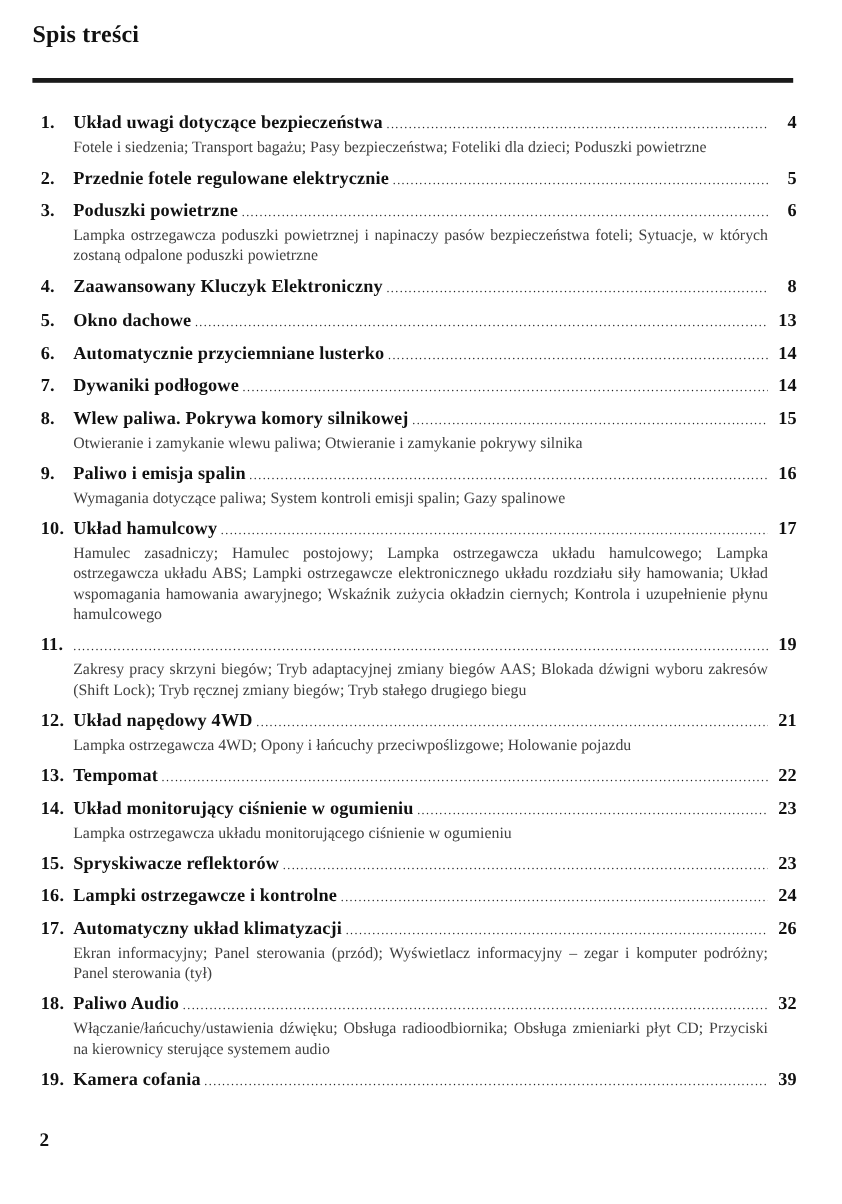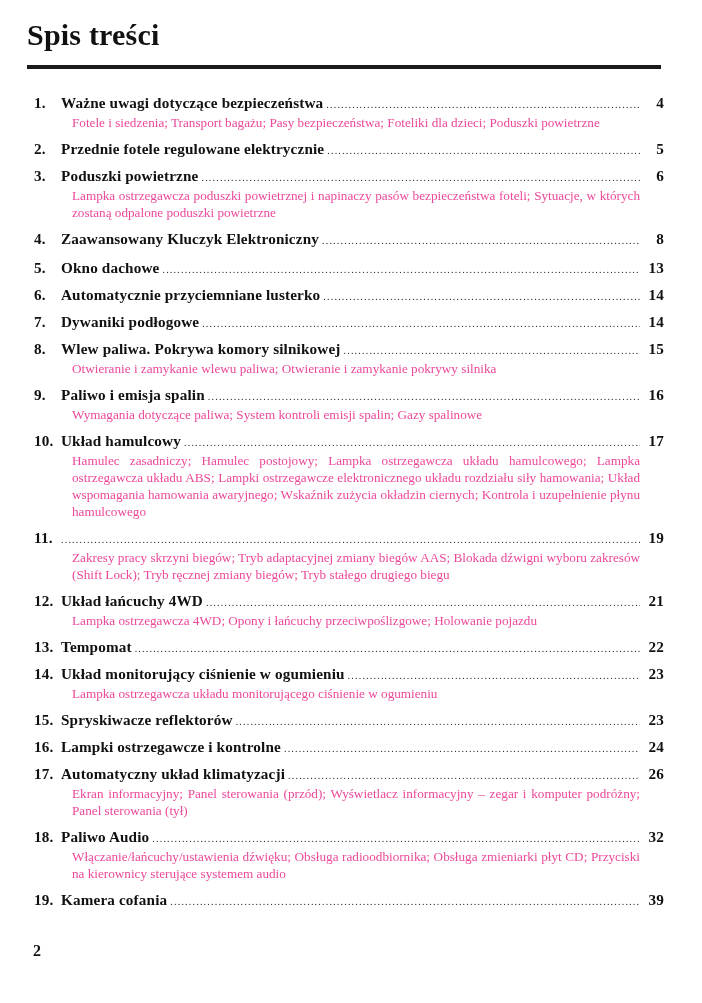--- a/index.html
+++ b/index.html
@@ -1,49 +1,49 @@
 <!DOCTYPE html>
 <html><head>
 <meta charset="utf-8">
 <style>
   html, body { margin: 0; padding: 0; background: #ffffff; }
   body { width: 702px; height: 1003px; position: relative; overflow: hidden;
          font-family: "Liberation Serif", "DejaVu Serif", serif; color: #111; }
-  .page-title { position: absolute; left: 27px; top: 18px; font-size: 30px; font-weight: bold;
+  .page-title { position: absolute; left: 27px; top: 18px; font-size: 20px; font-weight: bold;
                 letter-spacing: 0.2px; }
   .title-rule { position: absolute; left: 27px; top: 65px; width: 634px; height: 4px; background: #1a1a1a; }
   .toc { position: absolute; left: 34px; top: 94px; width: 630px; }
   .entry { margin: 0; }
   .entry-head { display: flex; align-items: baseline; font-weight: bold; font-size: 15.2px; line-height: 18px;
                 letter-spacing: 0.15px; }
   .num { width: 27px; flex: none; }
   .label { flex: none; white-space: nowrap; padding-right: 3px; }
   .dots { flex: 1 1 auto; overflow: hidden; white-space: nowrap; font-weight: normal; font-size: 10px;
           letter-spacing: 1.2px; color: #222; }
   .dots::after { content: "..............................................................................................................................................................................................................................."; }
   .page { flex: none; width: 24px; text-align: right; }
-  .desc { margin-left: 38px; margin-right: 24px; font-size: 13.2px; line-height: 17px; text-align: justify;
-          color: #ec4899; }
+  .desc { margin-left: 27px; margin-right: 24px; font-size: 13.2px; line-height: 17px; text-align: justify;
+          color: #404040; }
   .gap-after { margin-bottom: 9px; }
   .gap-small { margin-bottom: 7px; }
   .folio { position: absolute; left: 33px; top: 942px; font-size: 16px; font-weight: bold; }
 </style>
 </head>
 <body>
 
 <div class="page-title">Spis treści</div>
 <div class="title-rule"></div>
 
 <div class="toc">
 
   <div id="toc-list">
       <div class="entry gap-after">
       <div class="entry-head">
         <span class="num">1.</span>
-        <span class="label">Ważne uwagi dotyczące bezpieczeństwa</span>
+        <span class="label">Układ uwagi dotyczące bezpieczeństwa</span>
         <span class="dots"></span>
         <span class="page">4</span>
       </div>
       <div class="desc">Fotele i siedzenia; Transport bagażu; Pasy bezpieczeństwa; Foteliki dla dzieci; Poduszki powietrzne</div>
     </div>
       <div class="entry gap-small">
       <div class="entry-head">
         <span class="num">2.</span>
         <span class="label">Przednie fotele regulowane elektrycznie</span>
         <span class="dots"></span>
@@ -126,21 +126,21 @@
       <div class="entry-head">
         <span class="num">11.</span>
         <span class="dots"></span>
         <span class="page">19</span>
       </div>
       <div class="desc">Zakresy pracy skrzyni biegów; Tryb adaptacyjnej zmiany biegów AAS; Blokada dźwigni wyboru zakresów (Shift Lock); Tryb ręcznej zmiany biegów; Tryb stałego drugiego biegu</div>
     </div>
       <div class="entry gap-after">
       <div class="entry-head">
         <span class="num">12.</span>
-        <span class="label">Układ łańcuchy 4WD</span>
+        <span class="label">Układ napędowy 4WD</span>
         <span class="dots"></span>
         <span class="page">21</span>
       </div>
       <div class="desc">Lampka ostrzegawcza 4WD; Opony i łańcuchy przeciwpoślizgowe; Holowanie pojazdu</div>
     </div>
       <div class="entry gap-small">
       <div class="entry-head">
         <span class="num">13.</span>
         <span class="label">Tempomat</span>
         <span class="dots"></span>

